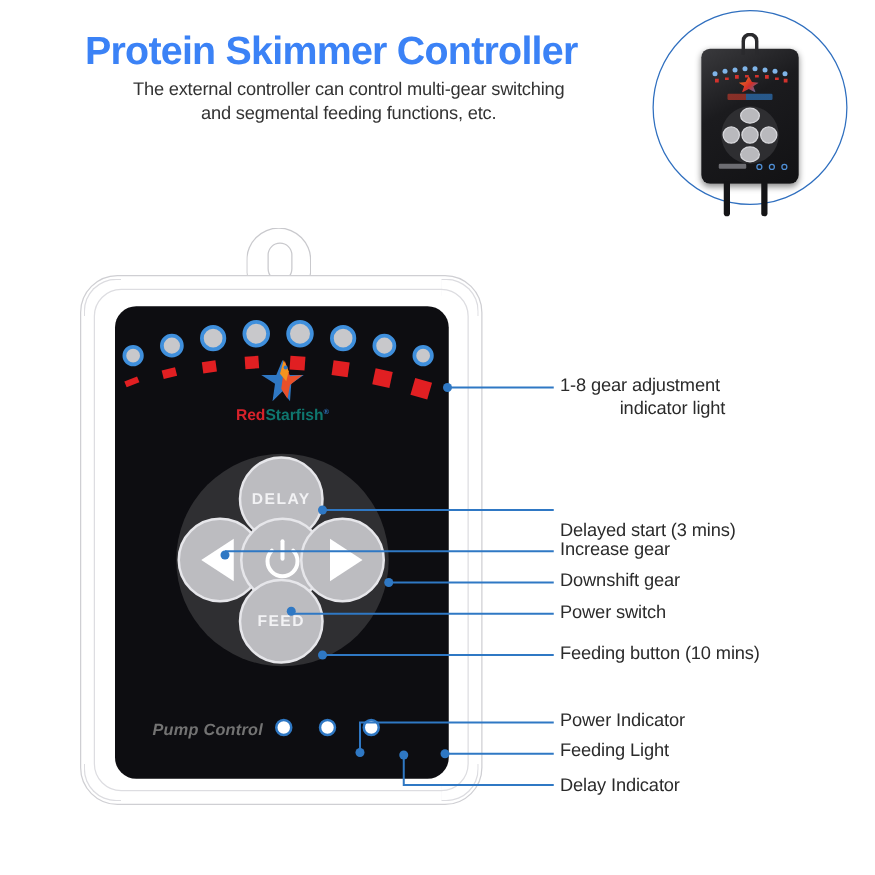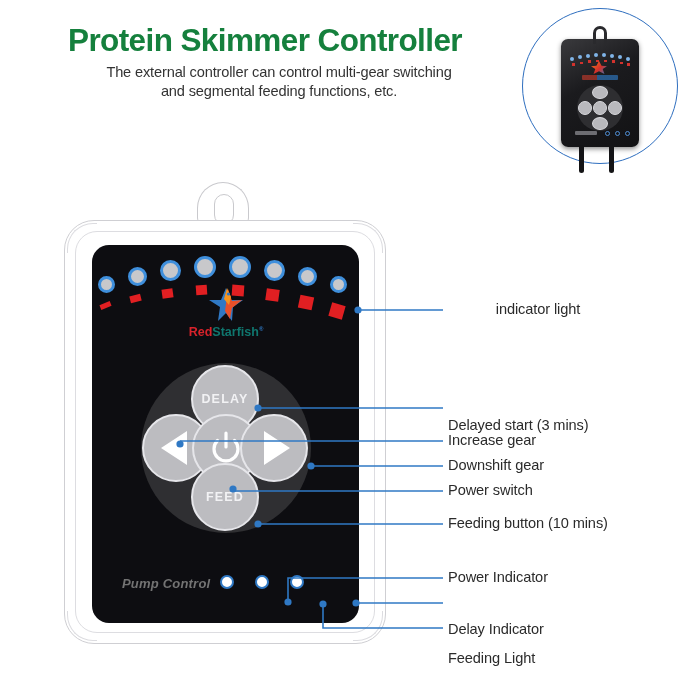--- a/index.html
+++ b/index.html
@@ -21,21 +21,21 @@
   #header-block {
     position: absolute;
     left: 0;
     top: 22px;
     width: 530px;
     text-align: center;
   }
   #main-title {
     font-size: 31.5px;
     font-weight: bold;
-    color: #15803d;
+    color: #3b82f6;
     letter-spacing: -0.6px;
     line-height: 1.15;
     white-space: nowrap;
   }
   #subtitle {
     margin-top: 5px;
     font-size: 14.6px;
     color: #333333;
     line-height: 1.32;
     letter-spacing: -0.15px;
@@ -504,25 +504,26 @@
     <polyline points="288,602 288,578 443,578" fill="none" stroke="#2f78c4" stroke-width="1.6"></polyline>
 
     <circle cx="323" cy="604" r="3.6" fill="#2f78c4"></circle>
     <polyline points="323,604 323,628 443,628" fill="none" stroke="#2f78c4" stroke-width="1.6"></polyline>
 
     <circle cx="356" cy="603" r="3.6" fill="#2f78c4"></circle>
     <line x1="356" y1="603" x2="443" y2="603" stroke="#2f78c4" stroke-width="1.6"></line>
   </svg>
 
   <div class="callout-label two-line" style="left:448px; top:300px;">
+    <div>1-8 gear adjustment</div>
     <div style="text-align:center;">indicator light</div>
   </div>
 
   <div class="callout-label" style="left:448px; top:398px;margin-top:18px;">Delayed start (3 mins)</div>
   <div class="callout-label" style="left:448px; top:431px;">Increase gear</div>
   <div class="callout-label" style="left:448px; top:456px;">Downshift gear</div>
   <div class="callout-label" style="left:448px; top:481px;">Power switch</div>
   <div class="callout-label" style="left:448px; top:514px;">Feeding button (10 mins)</div>
   <div class="callout-label" style="left:448px; top:568px;">Power Indicator</div>
   <div class="callout-label" style="left:448px; top:620px;">Delay Indicator</div>
-  <div class="callout-label" style="left:448px; top:649px;">Feeding Light</div>
+  <div class="callout-label" style="left:448px; top:592px;">Feeding Light</div>
 
 </div>
 
 </body></html>

